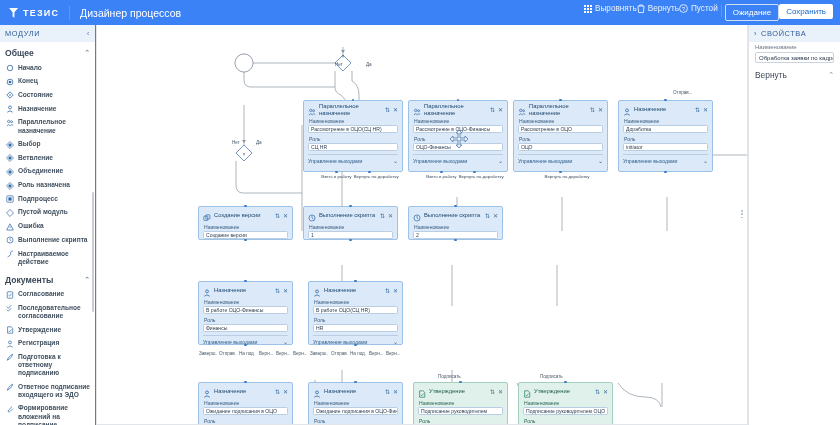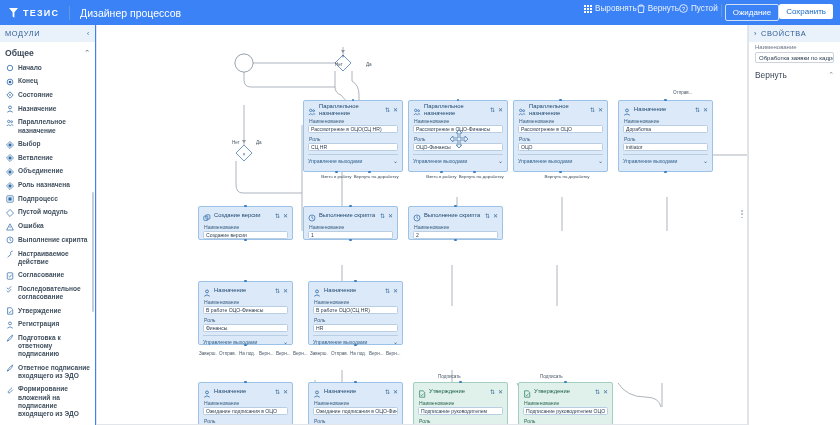--- a/index.html
+++ b/index.html
@@ -266,20 +266,24 @@
                 <circle cx="5" cy="5" r="3.8" fill="none" stroke="#2f6aa8" stroke-width="0.9"></circle>
                 <path d="M5 2.4 V5 L6.8 6.4" fill="none" stroke="#2f6aa8" stroke-width="0.8"></path>
               </svg></span>
                    <span class="lbl">Выполнение скрипта</span>
           </div>
           <div class="s-item">
             <span class="ic"><svg width="8" height="8" viewBox="0 0 10 10">
                 <path d="M8.6 1.4 Q6.6 1 5.8 2.8 Q5.2 4.4 6.4 5.2 L2 9" fill="none" stroke="#2f6aa8" stroke-width="0.9"></path>
               </svg></span>
                    <span class="lbl">Настраиваемое действие</span>
+          </div>
+          <div class="grp-head">
+            <span>Документы</span>
+                 <span class="caret">⌃</span>
           </div>
           <div class="s-item">
             <span class="ic"><svg width="8" height="8" viewBox="0 0 10 10">
                 <rect x="1.6" y="1" width="6.8" height="8" rx="0.8" fill="none" stroke="#2f6aa8" stroke-width="0.9"></rect>
                 <path d="M3.2 5 L4.6 6.4 L7 3.4" fill="none" stroke="#2f6aa8" stroke-width="0.9"></path>
               </svg></span>
                    <span class="lbl">Согласование</span>
           </div>
           <div class="s-item">
             <span class="ic"><svg width="8" height="8" viewBox="0 0 10 10">

